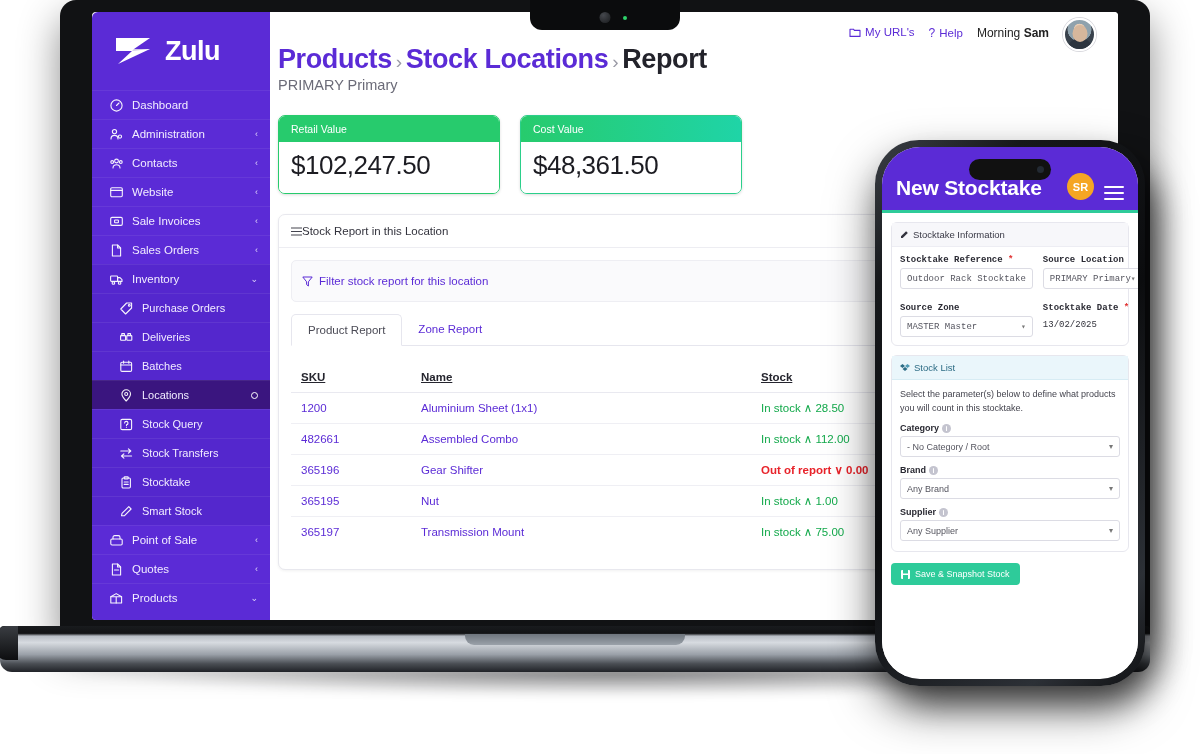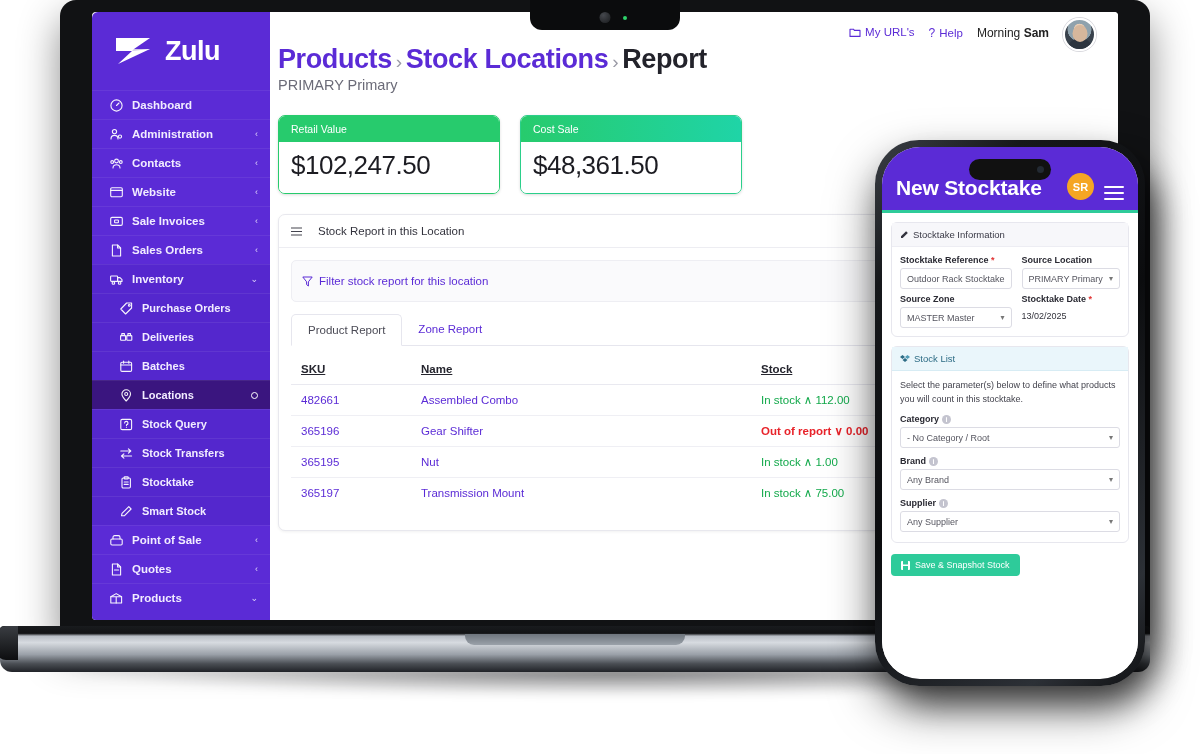--- a/index.html
+++ b/index.html
@@ -68,21 +68,21 @@
   .brand { height: 78px; display: flex; align-items: center; padding-left: 18px; gap: 9px; }
   .brand-mark { width: 46px; height: 34px; position: relative; }
   .brand-name { font-size: 27px; font-weight: 700; letter-spacing: -.5px; color: #fff; }
 
   .nav-item {
     display: flex; align-items: center; height: 29px; padding: 0 12px 0 18px;
     font-size: 11.5px; color: #f1ecff; gap: 9px;
     border-top: 1px solid rgba(255,255,255,.07);
   }
   .nav-item .ico { width: 13px; height: 13px; flex: none; opacity: .95; display:flex; align-items:center; justify-content:center;}
-  .nav-item .lbl { flex: 1; white-space: nowrap; overflow: hidden; font-weight: bold; }
+  .nav-item .lbl { flex: 1; white-space: nowrap; overflow: hidden; }
   .nav-item .chev { font-size: 9px; opacity: .85; }
   .nav-item.sub { padding-left: 28px; background: #5427cd; font-size: 11px; }
   .nav-item.expanded { background: #5527ce; }
   .nav-item.active { background: #3a157f; }
   .nav-item.active .dot {
     width: 7px; height: 7px; border-radius: 50%; border: 1.3px solid #fff;
   }
   svg { display: block; }
 
   
@@ -113,33 +113,33 @@
   .card-h { color: #fff; font-size: 10.5px; padding: 7px 12px; }
   .card-v { background: #fff; font-size: 26px; font-weight: 400; color: #1c1c22; padding: 8px 12px 12px; letter-spacing: -.5px; }
   .card1 .card-h { background: #27cb6d; } .card1 { border: 1.5px solid #27cb6d; }
   .card2 .card-h { background: #27cb6d; } .card2 { border: 1.5px solid #27cb6d; }
   .card3 .card-h { background: linear-gradient(90deg,#27cb6d,#1fd4a7); } .card3 { border: 1.5px solid #2bcf8b; }
 
   .panel {
     margin: 20px 0 0 8px; width: 800px; background: #fff;
     border: 1px solid #e8e8ee; border-radius: 7px; box-shadow: 0 1px 3px rgba(0,0,0,.06);
   }
-  .panel-h { font-size: 11.5px; color: #33333d; padding: 10px 12px; border-bottom: 1px solid #ededf2; display:flex; align-items:center; gap:16px;}
+  .panel-h { font-size: 11.5px; color: #33333d; padding: 10px 12px; border-bottom: 1px solid #ededf2; display:flex; align-items:center; gap:0;}
   .filterbar {
     margin: 12px; padding: 9px 10px; background: #fafafc; border: 1px solid #eeeef3; border-radius: 5px;
     display: flex; align-items: center; justify-content: space-between;
   }
   .filter-link { font-size: 11.5px; color: #5b2bd6; display: flex; align-items: center; gap: 6px; }
   .btns { display: flex; gap: 7px; }
   .mini-btn {
     font-size: 10.5px; color: #3a3a46; background: #fff; border: 1px solid #d8d8e0;
     border-radius: 4px; padding: 4px 8px; display: flex; align-items: center; gap: 4px; white-space: nowrap;
   }
 
-  .tabs { display: flex; margin: 6px 12px 8px; border-bottom: 1px solid #e6e6ee; }
+  .tabs { display: flex; margin: 6px 12px 16px; border-bottom: 1px solid #e6e6ee; }
   .tab { font-size: 11.5px; padding: 9px 16px; color: #4a4a55; }
   .tab.active { border: 1px solid #e6e6ee; border-bottom-color: #fff; border-radius: 5px 5px 0 0; margin-bottom: -1px; background: #fff; }
   .tab.link { color: #5b2bd6; }
 
   table { width: calc(100% - 24px); margin: 0 12px; border-collapse: collapse; font-size: 11.5px; }
   th { text-align: left; font-weight: 700; color: #25252e; padding: 9px 10px; border-bottom: 1px solid #e9e9f0; text-decoration: underline; }
   td { padding: 8px 10px; border-bottom: 1px solid #efeff4; color: #5b2bd6; white-space: nowrap;}
   tr:last-child td { border-bottom: none; }
   .c-sku { width: 120px; }
   .c-name { width: 340px; }
@@ -175,21 +175,21 @@
   .ph-av { width: 27px; height: 27px; border-radius: 50%; background: #f5a623; color: #fff;
            font-size: 11px; font-weight: 700; display: flex; align-items: center; justify-content: center; }
   .ph-burger { width: 20px; display: flex; flex-direction: column; gap: 3.5px; }
   .ph-burger i { height: 2.4px; background: #fff; border-radius: 2px; display: block; }
 
   .ph-body-scroll { padding: 9px; background: #fff; height: calc(100% - 69px); }
   .ph-card { border: 1px solid #e7e7ee; border-radius: 6px; margin-bottom: 9px; background:#fff;}
   .ph-card-h { font-size: 9.5px; color: #3a3a46; padding: 6px 8px; background: #f7f7fa; border-bottom: 1px solid #ededf3; display:flex; align-items:center; gap:4px;}
   .ph-card-h.blue { background: #eaf6fb; color: #2d6c85; border-bottom-color:#d7ecf4;}
   .ph-card-b { padding: 8px; }
-  .ph-grid { display: grid; grid-template-columns: 1fr 1fr; gap: 5px 10px; }
+  .ph-grid { display: grid; grid-template-columns: 1fr 1fr; gap: 14px 10px; font-family: Liberation Mono, monospace; }
   .ph-lbl { font-size: 9px; font-weight: 700; color: #2a2a33; margin-bottom: 3px; }
   .ph-lbl .req { color: #e03131; }
   .ph-input, .ph-select {
     width: 100%; height: 21px; border: 1px solid #dcdce4; border-radius: 3px;
     font-size: 9px; color: #55555f; padding: 0 6px; display: flex; align-items: center;
     overflow: hidden; white-space: nowrap; background:#fff;
   }
   .ph-select { justify-content: space-between; }
   .ph-static { font-size: 9px; color: #33333c; padding-top: 4px; }
   .ph-note { font-size: 9px; color: #44444e; line-height: 1.5; margin-bottom: 8px; }
@@ -443,21 +443,21 @@
             </div>
             <div class="crumb-sub">PRIMARY Primary</div>
           </div>
 
           <div class="cards" id="cards">
               <div class="card card2">
                 <div class="card-h">Retail Value</div>
                 <div class="card-v">$102,247.50</div>
               </div>
               <div class="card card3">
-                <div class="card-h">Cost Sale</div>
+                <div class="card-h">Cost Value</div>
                 <div class="card-v">$48,361.50</div>
               </div>
             </div>
 
           <div class="panel">
             <div class="panel-h">
               <span>
                 <svg width="11" height="9" viewBox="0 0 11 9">
                     <g stroke="#44444f" stroke-width="1.1">
                       <line x1="0" y1="1" x2="11" y2="1"></line>
@@ -507,20 +507,25 @@
 
             <table>
               <thead>
                   <tr>
                 <th class="c-sku">SKU</th>
                 <th class="c-name">Name</th>
                 <th>Stock</th>
               </tr>
                 </thead>
               <tbody id="tbody">
+                  <tr>
+                    <td>1200</td>
+                    <td>Aluminium Sheet (1x1)</td>
+                    <td><span class="ok">In stock ∧ 28.50</span></td>
+                  </tr>
                   <tr>
                     <td>482661</td>
                     <td>Assembled Combo</td>
                     <td><span class="ok">In stock ∧ 112.00</span></td>
                   </tr>
                   <tr>
                     <td>365196</td>
                     <td>Gear Shifter</td>
                     <td><span class="bad">Out of report ∨ 0.00</span></td>
                   </tr>

